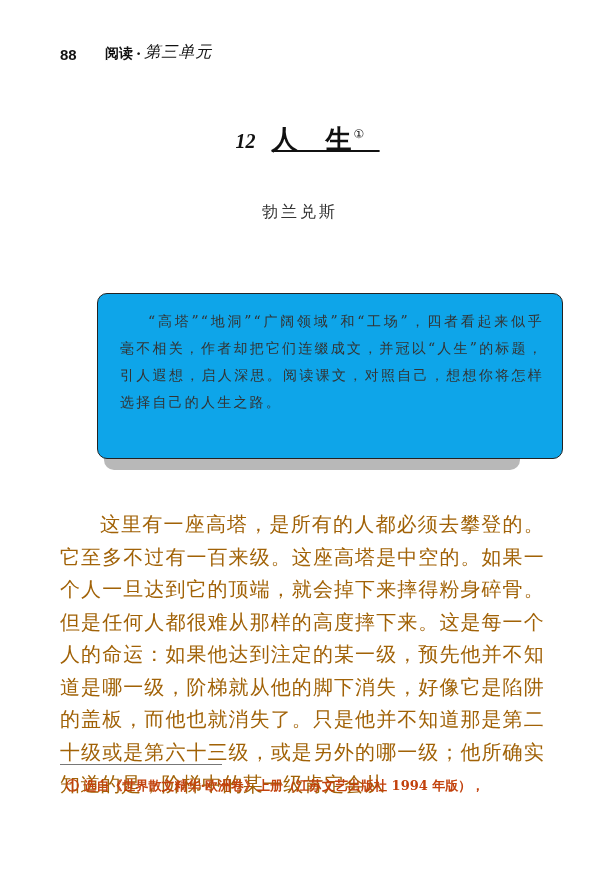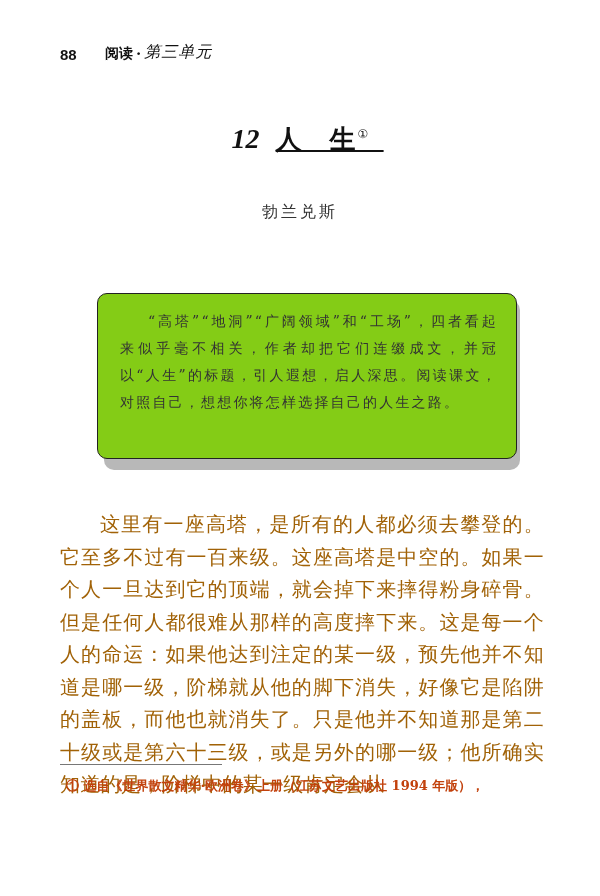--- a/index.html
+++ b/index.html
@@ -49,21 +49,21 @@
     left: 0;
     width: 600px;
     top: 122px;
     text-align: center;
     font-size: 26px;
   }
   .title-num {
     font-family: "Liberation Serif", "DejaVu Serif", serif;
     font-style: italic;
     font-weight: bold;
-    font-size: 28px;
+    font-size: 20px;
     margin-right: 16px;
   }
   .title-text {
     font-family: "DejaVu Sans", sans-serif;
     font-weight: bold;
     letter-spacing: 28px;
     text-decoration: underline;
   }
   .title-note {
     font-size: 12px;
@@ -87,25 +87,25 @@
     top: 300px;
     width: 416px;
     height: 170px;
     background: #b8b8b8;
     border-radius: 10px;
   }
   .intro-box {
     position: absolute;
     left: 97px;
     top: 293px;
-    width: 420px;
+    width: 466px;
     height: 166px;
     border: 1.6px solid #222;
     border-radius: 10px;
-    background: #84cc16;
+    background: #0ea5e9;
     box-sizing: border-box;
     padding: 14px 18px 10px 22px;
     font-size: 14px;
     line-height: 27px;
     letter-spacing: 2.2px;
     color: #333;
   }
   .intro-box p {
     margin: 0;
     text-indent: 2em;

